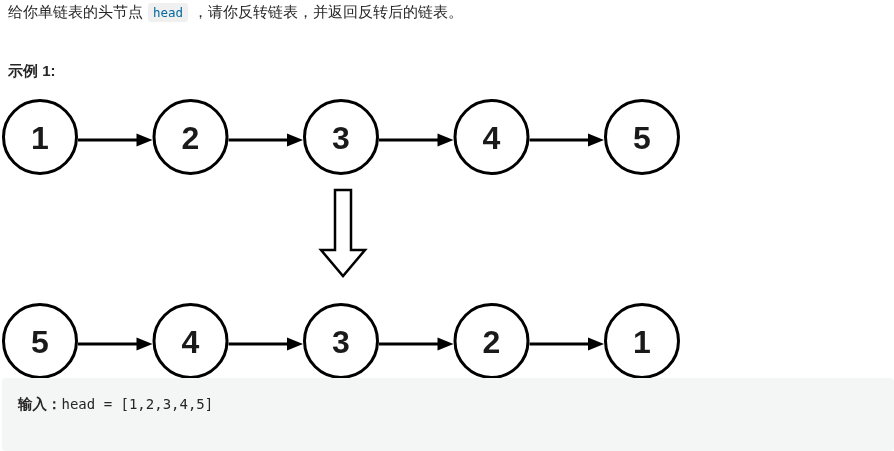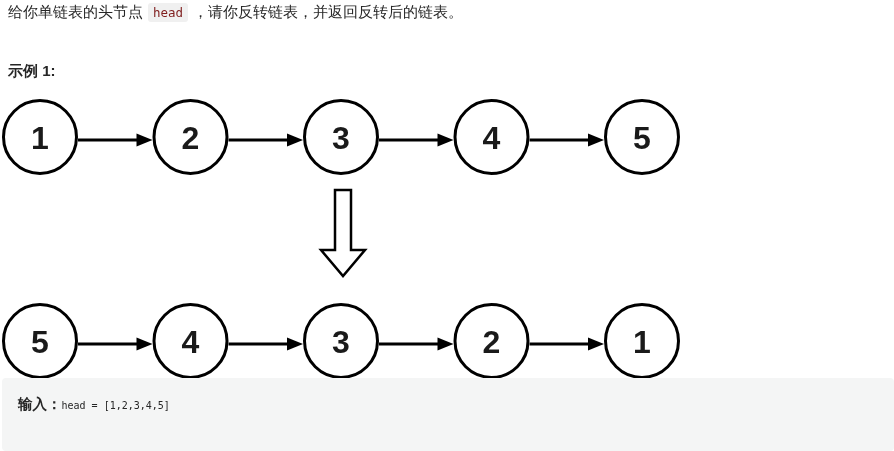--- a/index.html
+++ b/index.html
@@ -23,21 +23,21 @@
     top: 0px;
     margin: 0;
     font-size: 15px;
     line-height: 24px;
     white-space: nowrap;
   }
   .inline-code {
     font-family: "DejaVu Sans Mono", monospace;
     font-size: 12.5px;
     background: #f0f0f0;
-    color: #7f1d1d;
+    color: #0369a1;
     padding: 2px 5px;
     margin: 0 5px;
     border-radius: 3px;
   }
   .example-label {
     position: absolute;
     left: 8px;
     top: 61px;
     font-size: 15px;
     font-weight: bold;
@@ -65,21 +65,21 @@
     line-height: 26px;
     font-size: 14.5px;
     white-space: pre;
   }
   .io-label {
     font-weight: bold;
     font-family: Liberation Sans, sans-serif;
   }
   .io-value {
     font-family: "DejaVu Sans Mono", monospace;
-    font-size: 10px;
+    font-size: 14px;
   }
 </style>
 </head>
 <body>
 
 <div class="page">
 
   <p class="desc"><span>给你单链表的头节点</span><code class="inline-code">head</code><span>，请你反转链表，并返回反转后的链表。</span></p>
 
   <div class="example-label">示例 1:</div>

